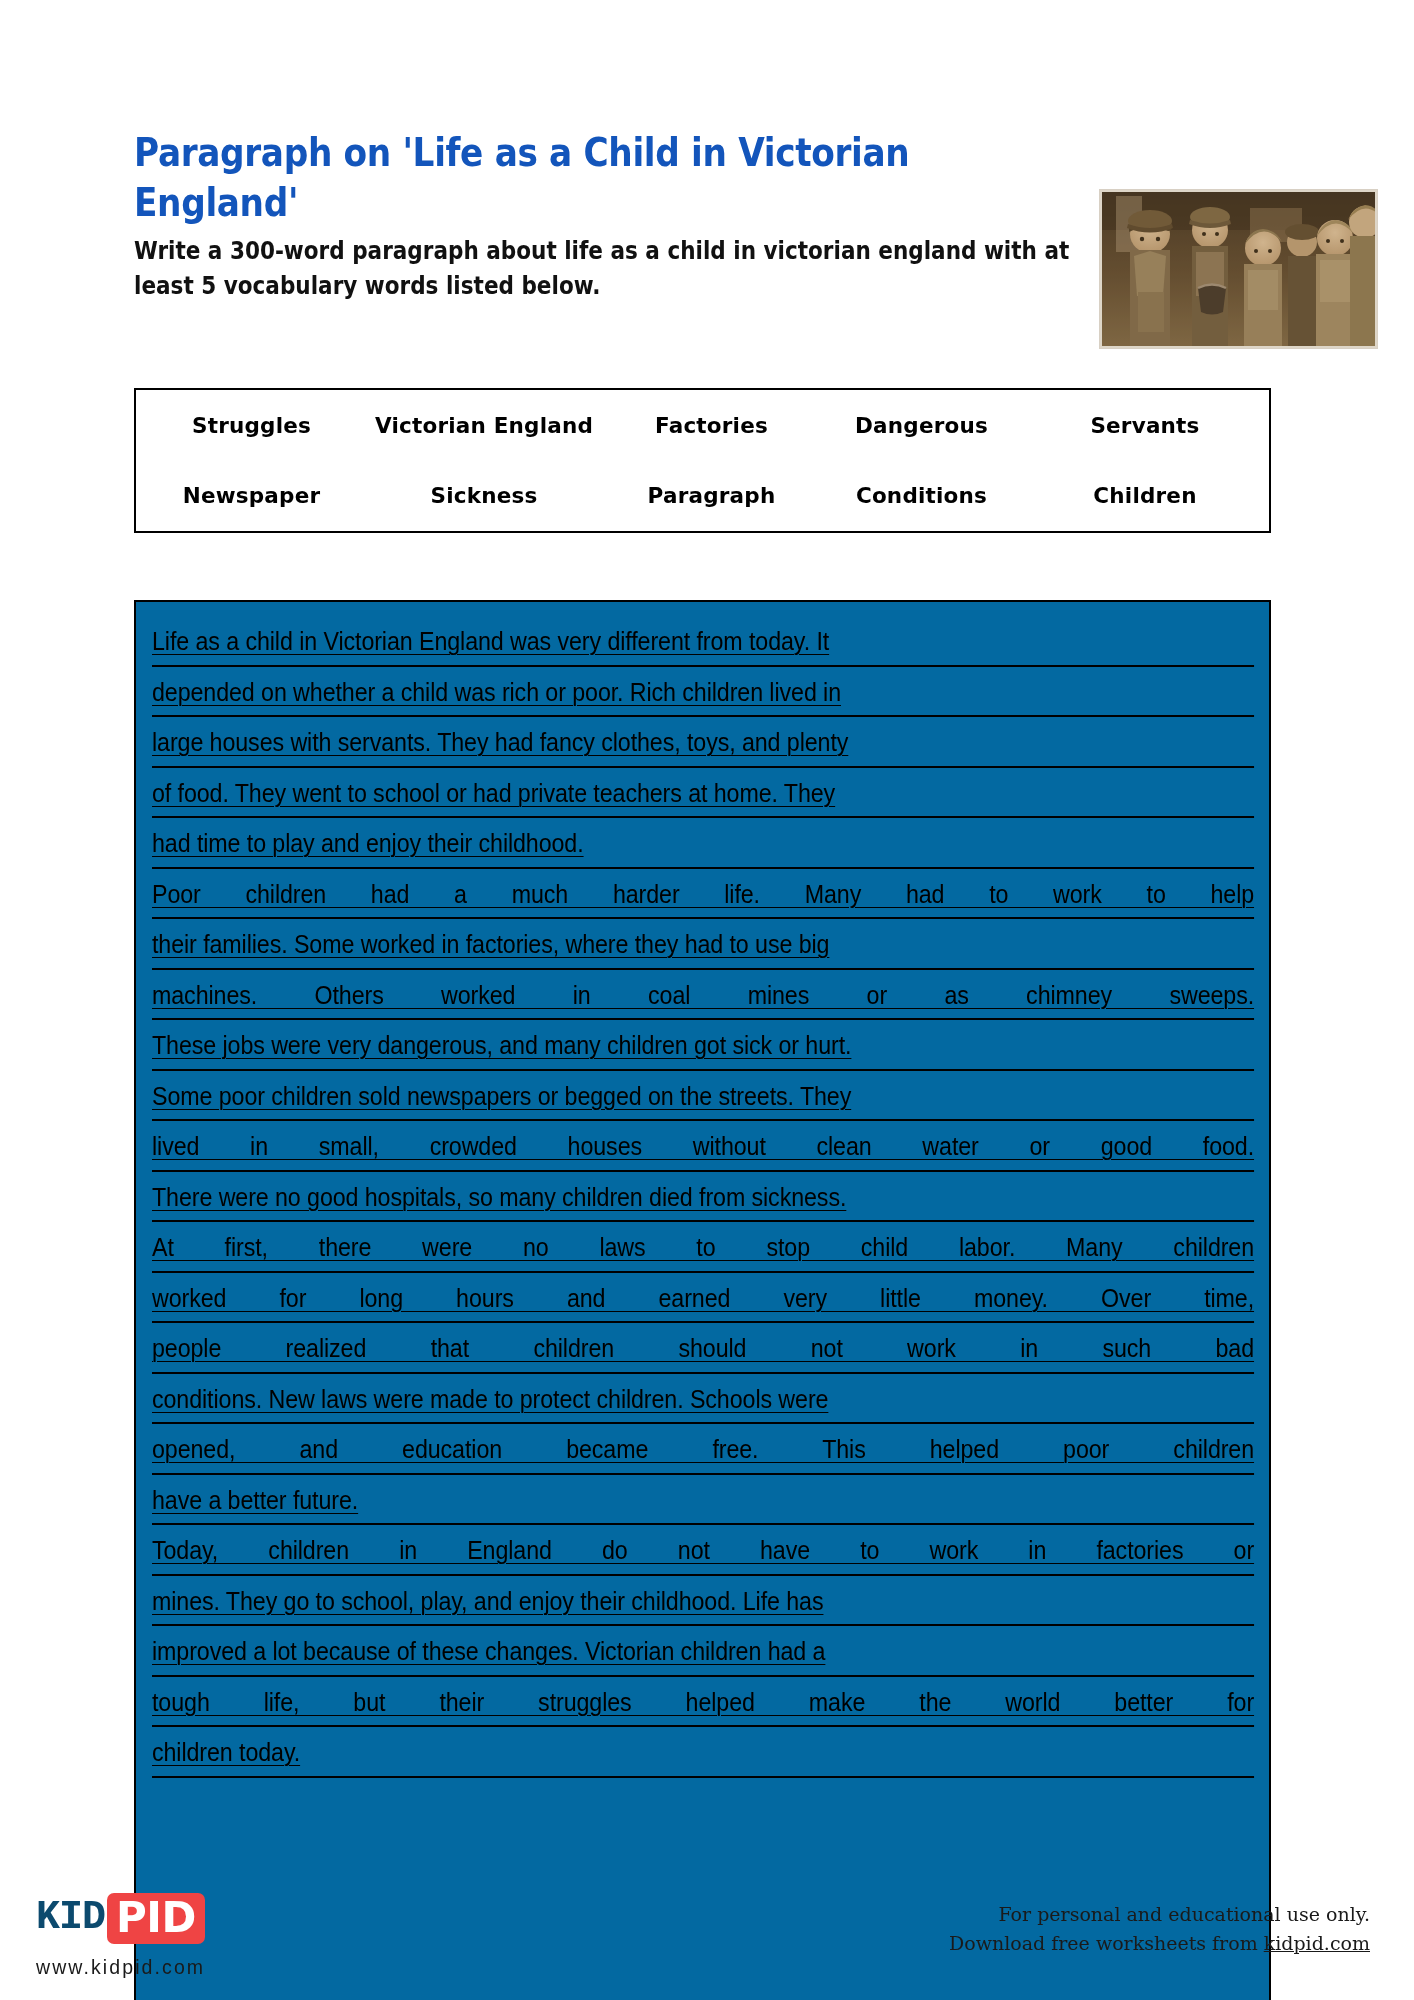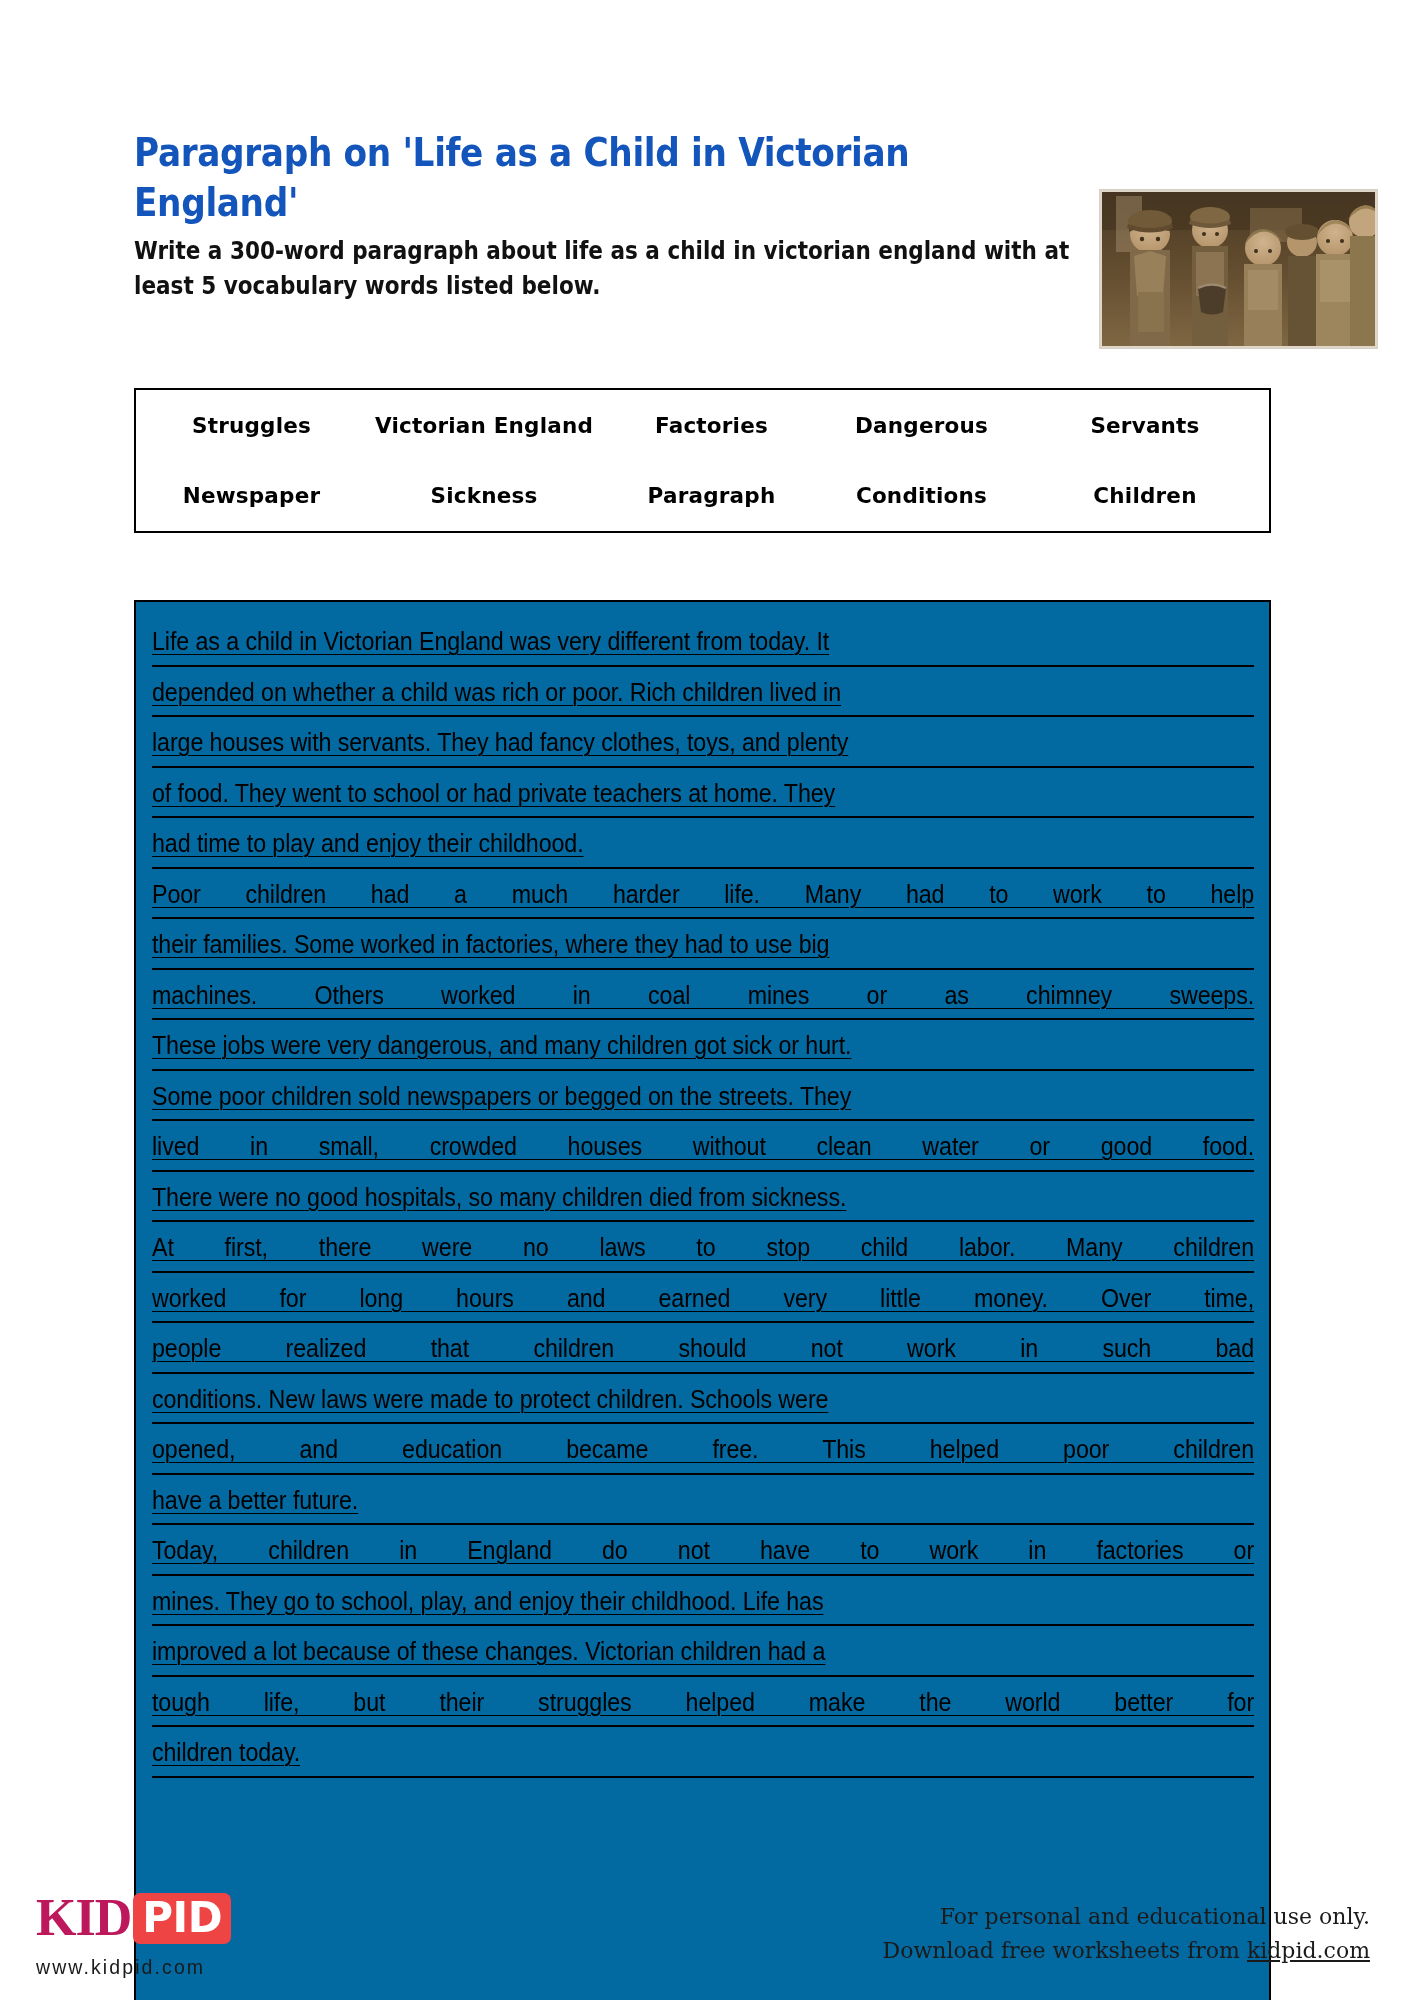--- a/index.html
+++ b/index.html
@@ -159,24 +159,24 @@
     position: absolute;
     left: 36px;
     top: 10px;
   }
   .logo-mark {
     display: flex;
     align-items: center;
     height: 56px;
   }
   .logo-kid {
-    font-family: Liberation Serif, serif;
-    font-weight: bold;
-    font-size: 52px;
-    color: #be185d;
+    font-family: Liberation Mono, monospace;
+    font-weight: bold;
+    font-size: 40px;
+    color: #0c4a6e;
     letter-spacing: -1px;
     line-height: 1;
   }
   .logo-pid {
     font-family: "DejaVu Sans", sans-serif;
     font-weight: bold;
     font-size: 42px;
     color: #ffffff;
     background: #ef4444;
     border-radius: 7px;
@@ -191,21 +191,21 @@
     color: #1a1a1a;
     letter-spacing: 2.1px;
     margin-top: 10px;
   }
   .footer-note {
     position: absolute;
     right: 44px;
     top: 20px;
     text-align: right;
     font-family: "DejaVu Serif", serif;
-    font-size: 22px;
+    font-size: 19px;
     line-height: 1.55;
     color: #1a1a1a;
   }
   .footer-note .lnk {
     text-decoration: underline;
   }
 </style>
 </head>
 <body>
 

